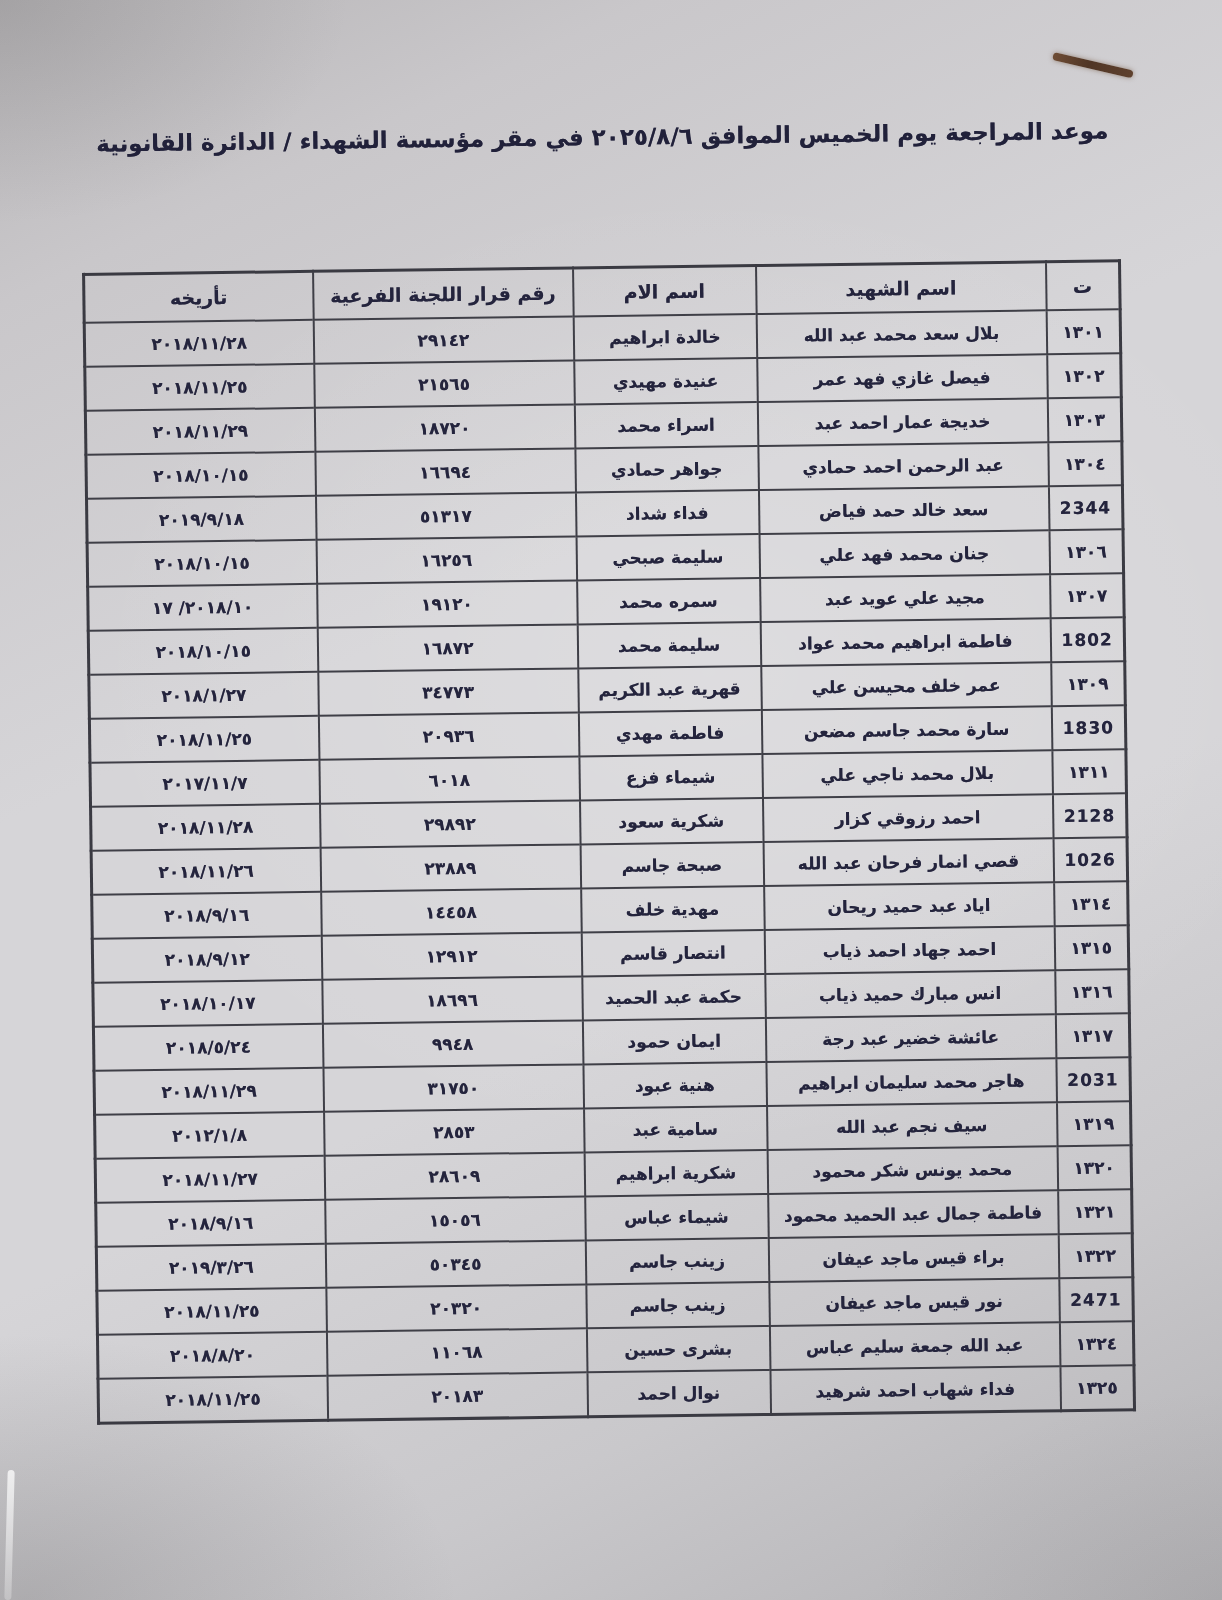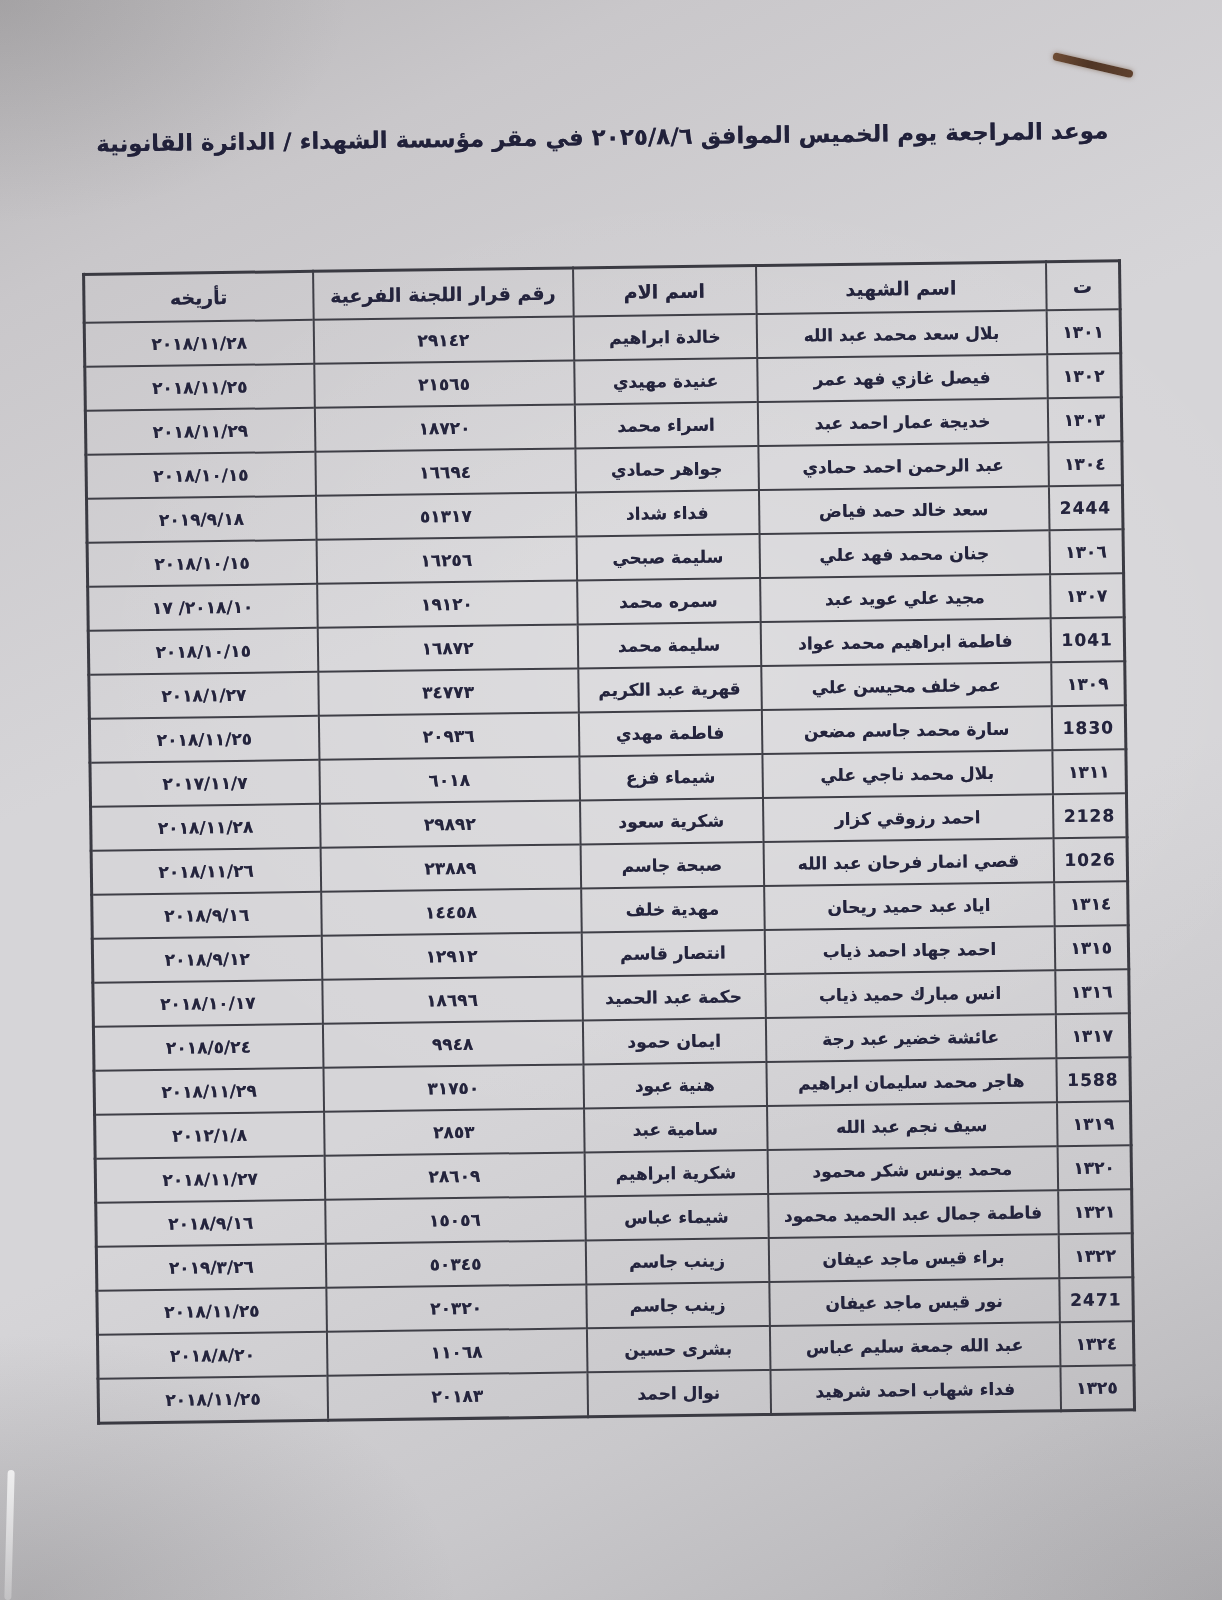--- a/index.html
+++ b/index.html
@@ -115,42 +115,42 @@
     <td class="cell-date">٢٠١٨/١١/٢٩</td>
   </tr>
         <tr>
     <td class="cell-index">١٣٠٤</td>
     <td class="cell-text">عبد الرحمن احمد حمادي</td>
     <td class="cell-text">جواهر حمادي</td>
     <td class="cell-num">١٦٦٩٤</td>
     <td class="cell-date">٢٠١٨/١٠/١٥</td>
   </tr>
         <tr>
-    <td class="cell-index">2444</td>
+    <td class="cell-index">2344</td>
     <td class="cell-text">سعد خالد حمد فياض</td>
     <td class="cell-text">فداء شداد</td>
     <td class="cell-num">٥١٣١٧</td>
     <td class="cell-date">٢٠١٩/٩/١٨</td>
   </tr>
         <tr>
     <td class="cell-index">١٣٠٦</td>
     <td class="cell-text">جنان محمد فهد علي</td>
     <td class="cell-text">سليمة صبحي</td>
     <td class="cell-num">١٦٢٥٦</td>
     <td class="cell-date">٢٠١٨/١٠/١٥</td>
   </tr>
         <tr>
     <td class="cell-index">١٣٠٧</td>
     <td class="cell-text">مجيد علي عويد عبد</td>
     <td class="cell-text">سمره محمد</td>
     <td class="cell-num">١٩١٢٠</td>
     <td class="cell-date">٢٠١٨/١٠/ ١٧</td>
   </tr>
         <tr>
-    <td class="cell-index">1041</td>
+    <td class="cell-index">1802</td>
     <td class="cell-text">فاطمة ابراهيم محمد عواد</td>
     <td class="cell-text">سليمة محمد</td>
     <td class="cell-num">١٦٨٧٢</td>
     <td class="cell-date">٢٠١٨/١٠/١٥</td>
   </tr>
         <tr>
     <td class="cell-index">١٣٠٩</td>
     <td class="cell-text">عمر خلف محيسن علي</td>
     <td class="cell-text">قهرية عبد الكريم</td>
     <td class="cell-num">٣٤٧٧٣</td>
@@ -206,21 +206,21 @@
     <td class="cell-date">٢٠١٨/١٠/١٧</td>
   </tr>
         <tr>
     <td class="cell-index">١٣١٧</td>
     <td class="cell-text">عائشة خضير عبد رجة</td>
     <td class="cell-text">ايمان حمود</td>
     <td class="cell-num">٩٩٤٨</td>
     <td class="cell-date">٢٠١٨/٥/٢٤</td>
   </tr>
         <tr>
-    <td class="cell-index">1588</td>
+    <td class="cell-index">2031</td>
     <td class="cell-text">هاجر محمد سليمان ابراهيم</td>
     <td class="cell-text">هنية عبود</td>
     <td class="cell-num">٣١٧٥٠</td>
     <td class="cell-date">٢٠١٨/١١/٢٩</td>
   </tr>
         <tr>
     <td class="cell-index">١٣١٩</td>
     <td class="cell-text">سيف نجم عبد الله</td>
     <td class="cell-text">سامية عبد</td>
     <td class="cell-num">٢٨٥٣</td>

